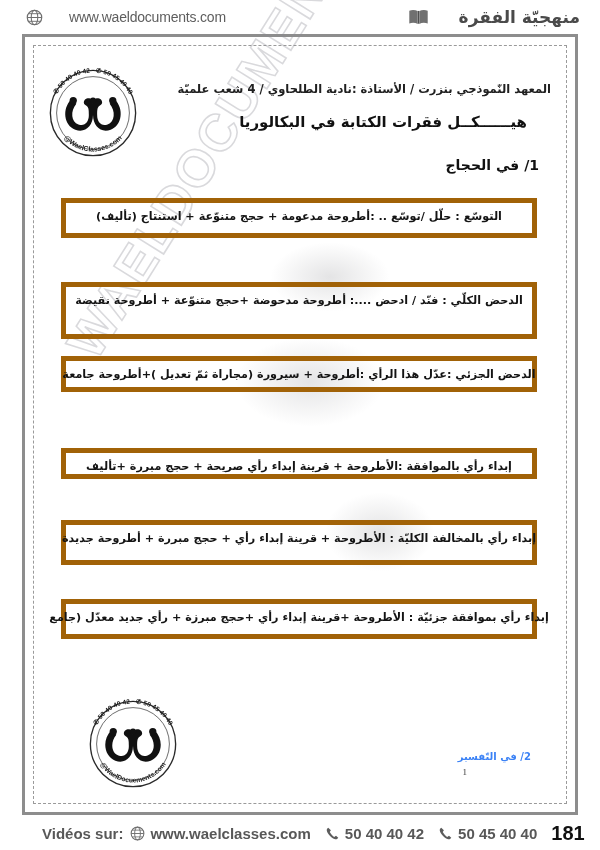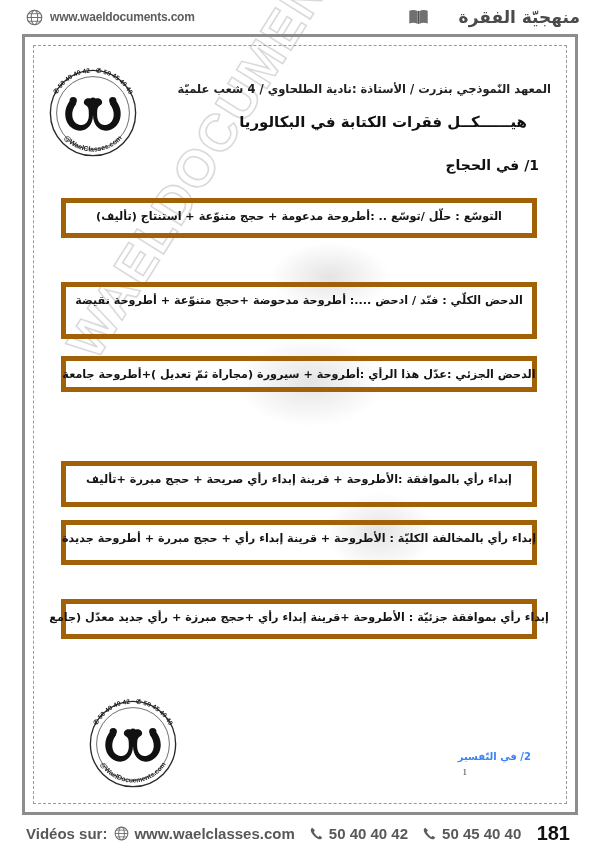--- a/index.html
+++ b/index.html
@@ -22,25 +22,26 @@
     top: 0; left: 0;
     width: 600px;
     height: 34px;
     display: flex;
     align-items: center;
     box-sizing: border-box;
     padding: 0 14px 0 26px;
   }
   .site-url {
     font-family: "Liberation Sans", sans-serif;
-    font-size: 12px;
-    font-weight: bold;
+    font-size: 14px;
+    font-weight: normal;
     color: #5e5e5e;
     letter-spacing: -0.2px;
     white-space: nowrap;
+    margin-left: 19px;
   }
   .globe-icon {
     width: 17px; height: 17px;
     margin-right: 7px;
     flex: 0 0 auto;
     display: block;
   }
   .header-spacer { flex: 1 1 auto; }
   .book-icon {
     width: 21px; height: 16px;
@@ -193,35 +194,35 @@
     color: #141414;
     line-height: 1.3;
     padding: 7px 8px 0 8px;
     text-align: center;
     white-space: nowrap;
   }
 
   .box-0 { top: 161px; height: 40px; }
   .box-1 { top: 245px; height: 57px; }
   .box-2 { top: 319px; height: 36px; }
-  .box-3 { top: 424px; height: 46px; }
+  .box-3 { top: 411px; height: 31px; }
   .box-4 { top: 483px; height: 45px; }
   .box-5 { top: 562px; height: 40px; }
 
   
   .footer-bar {
     position: absolute;
     left: 0;
     top: 816px;
     width: 584px;
     height: 34px;
     display: flex;
     align-items: center;
     box-sizing: border-box;
-    padding-left: 26px;
+    padding-left: 42px;
     font-family: "Liberation Sans", sans-serif;
     font-size: 15px;
     font-weight: bold;
     color: #585858;
     white-space: nowrap;
   }
   .footer-label { margin-right: 7px; }
   .footer-globe { width: 15px; height: 15px; margin-right: 5px; flex: 0 0 auto; }
   .footer-site  { margin-right: 14px; }
   .phone-icon { width: 15px; height: 15px; margin-right: 5px; flex: 0 0 auto; }

